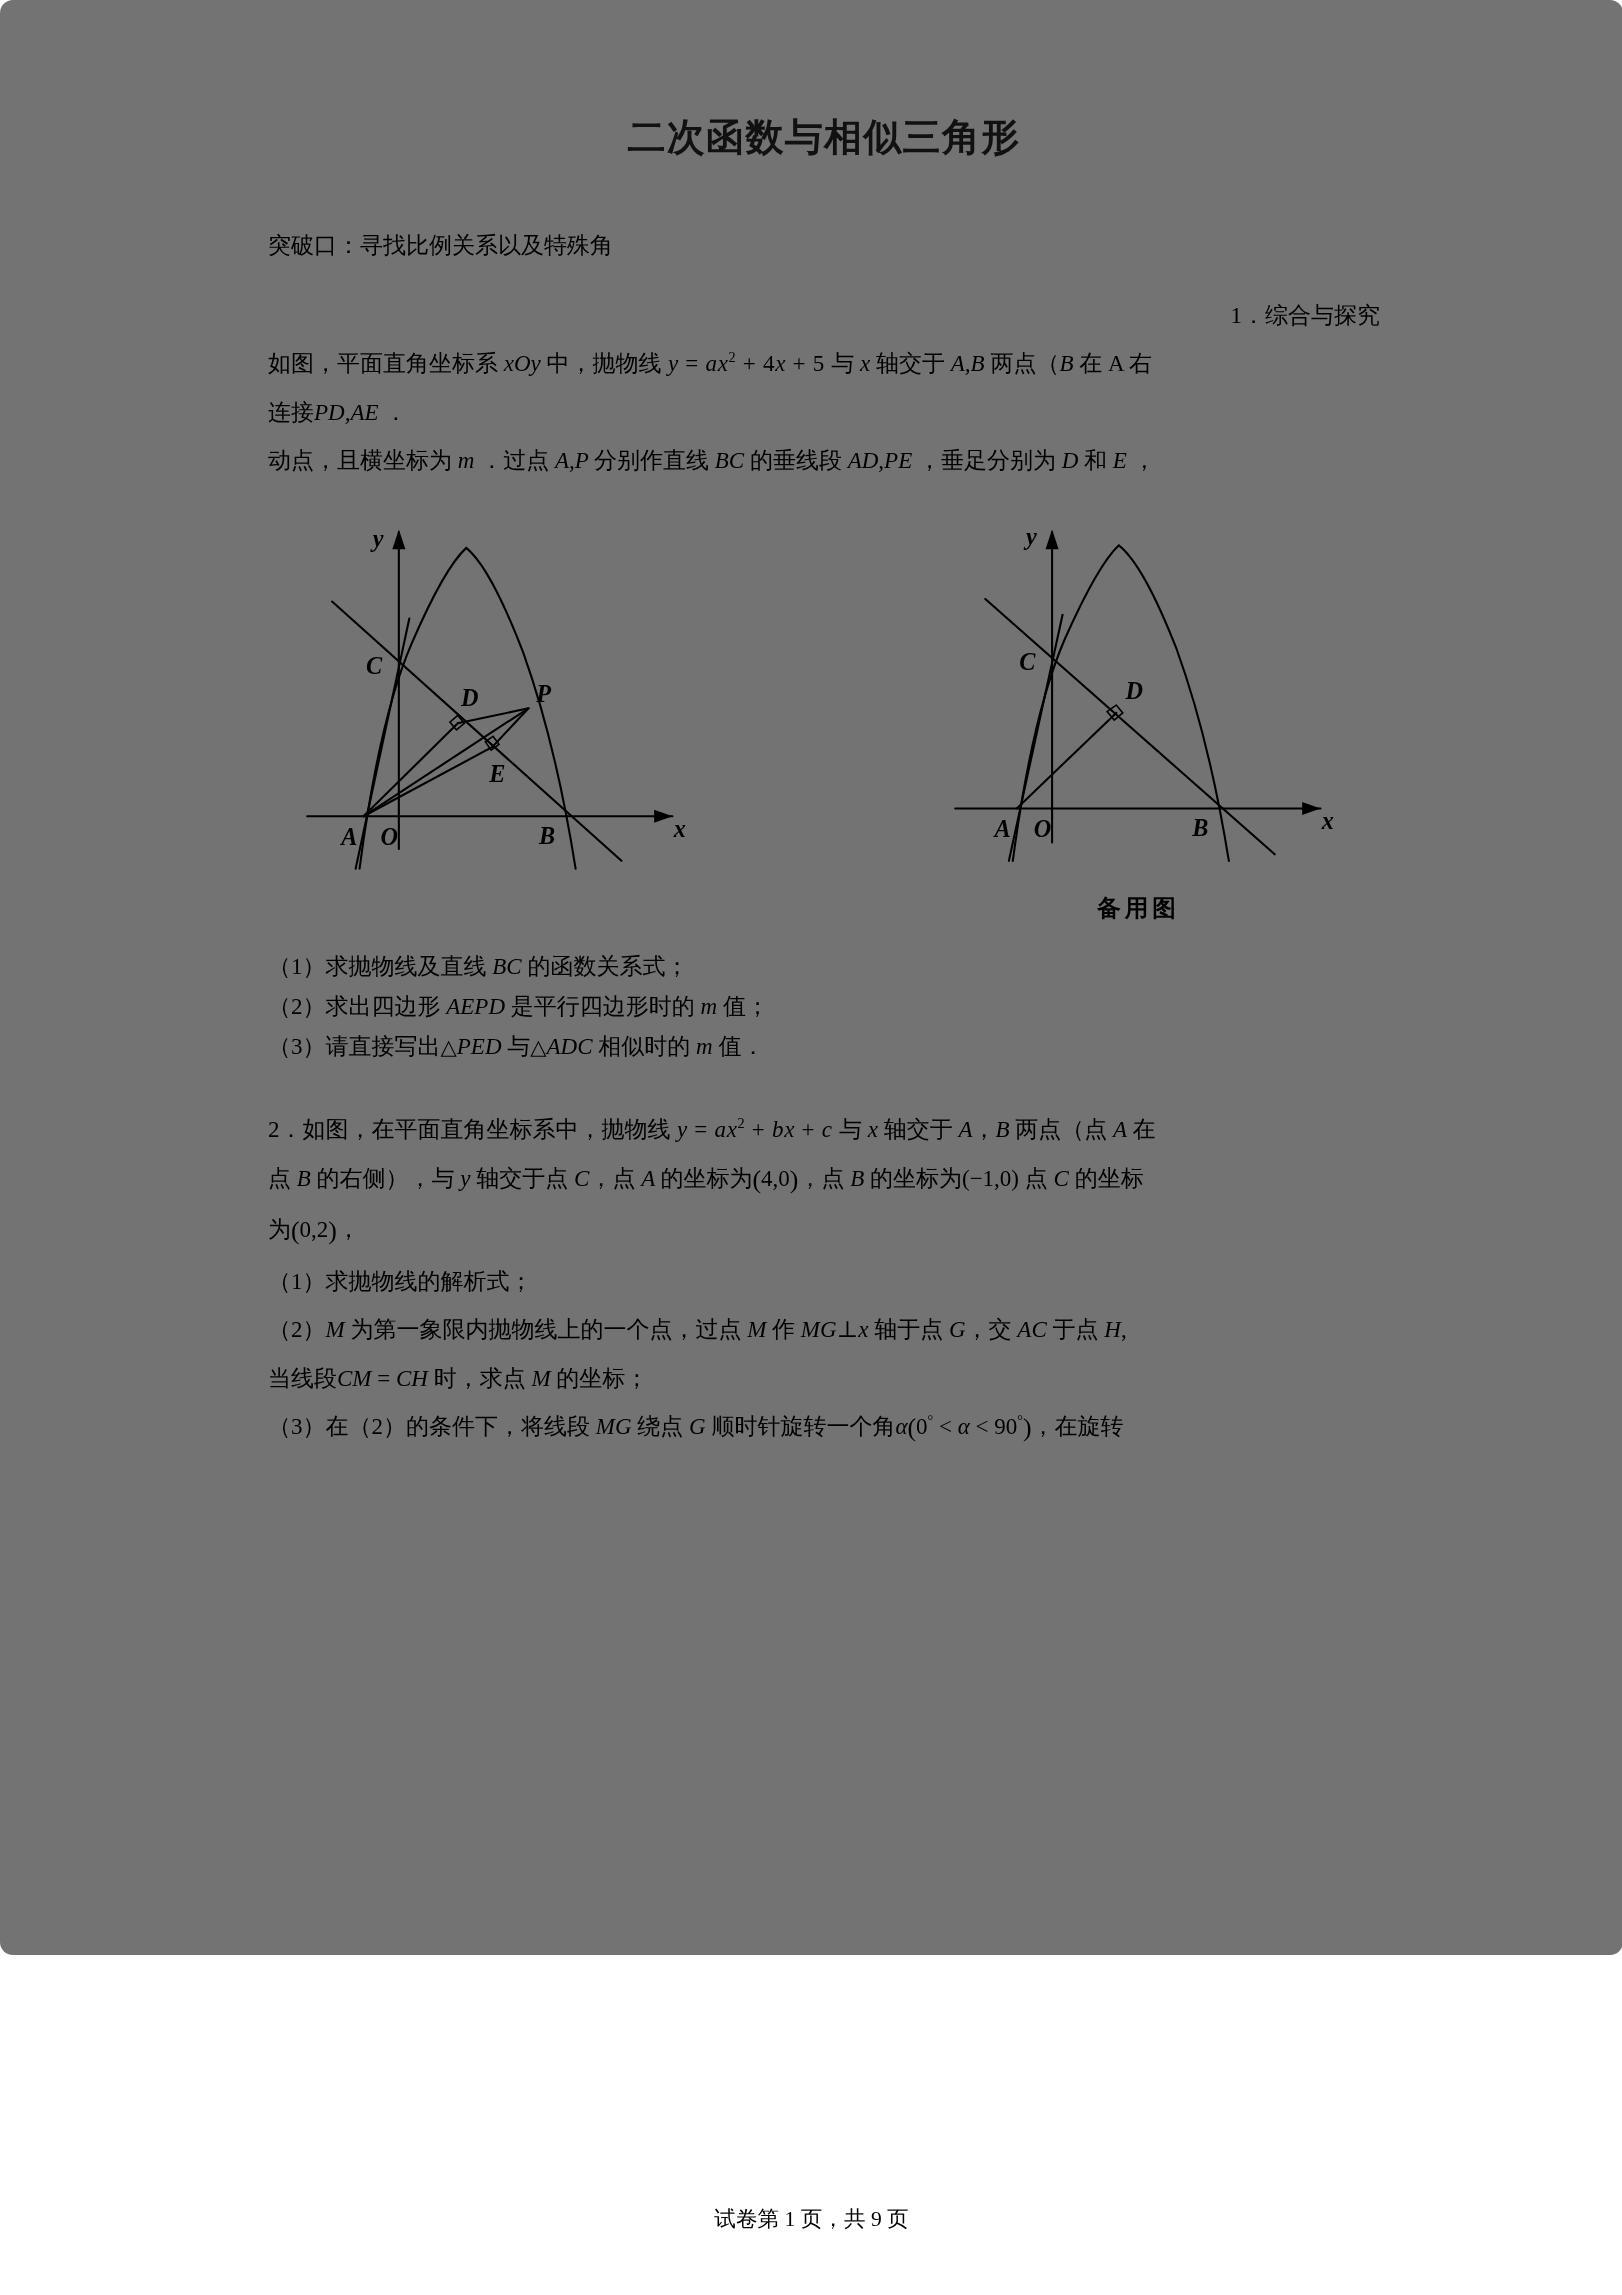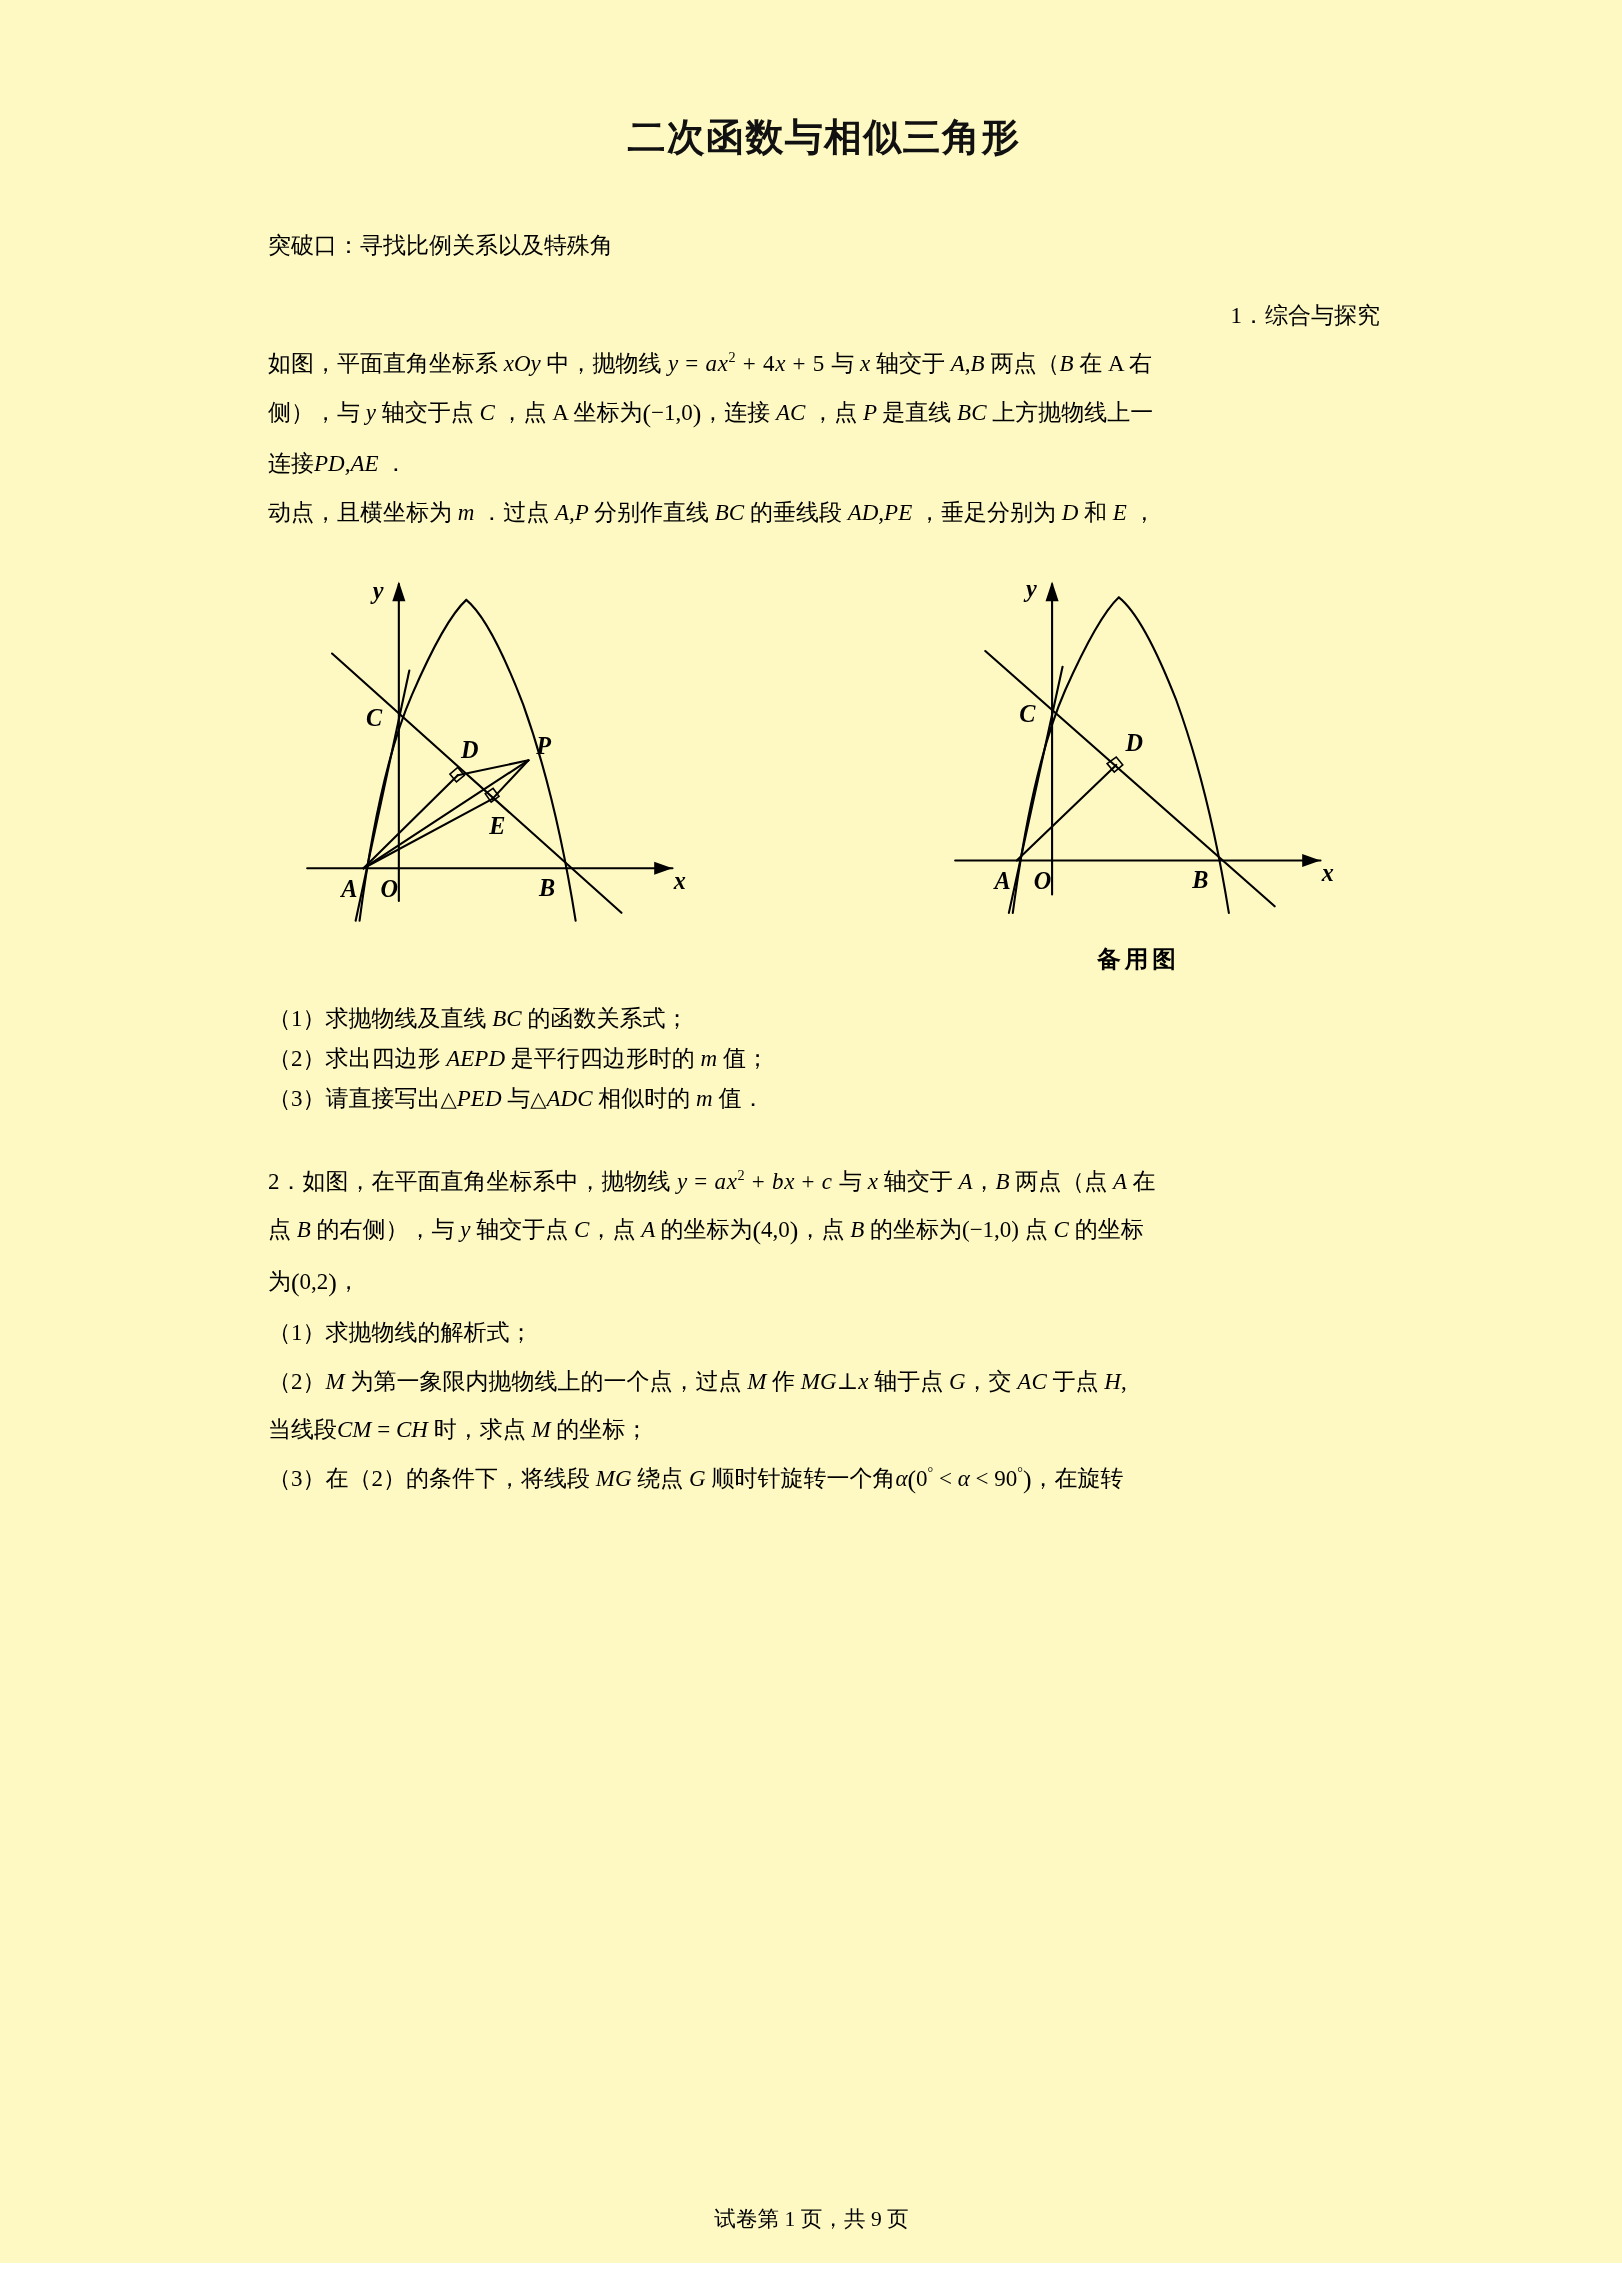--- a/index.html
+++ b/index.html
@@ -12,22 +12,23 @@
     height: 2295px;
     position: relative;
     font-family: "Liberation Serif", "DejaVu Serif", serif;
     color: #000000;
     overflow: hidden;
   }
   .page {
     position: absolute;
     left: 0; top: 0;
     width: 1623px;
-    height: 2263px;
-    background: #fef9c3;
+    height: 1955px;
+    background: #737373;
+    border-radius: 13px;
   }
   .content {
     position: absolute;
     left: 268px;
     top: 0;
     width: 1112px;
   }
 
   
   .doc-title {
@@ -114,23 +115,20 @@
   <div class="content">
 
     <div class="doc-title">二次函数与相似三角形</div>
 
     <div class="para lead">突破口：寻找比例关系以及特殊角</div>
 
     <div class="para q-num">1．综合与探究</div>
 
     <div class="para body-line">
       如图，平面直角坐标系<i class="v"> xOy </i>中，抛物线<span class="mathsp"><i class="v"> y </i>=<i class="v"> ax</i><sup>2</sup> + 4<i class="v">x</i> + 5 </span>与<i class="v"> x </i>轴交于<i class="v"> A,B </i>两点（<i class="v">B</i> 在 A 右
-    </div>
-    <div class="para body-line">
-      侧），与<i class="v"> y </i>轴交于点<i class="v"> C </i>，点 A 坐标为<span class="paren">(</span>−1,0<span class="paren">)</span>，连接<i class="v"> AC </i>，点<i class="v"> P </i>是直线<i class="v"> BC </i>上方抛物线上一
     </div>
     <div class="para body-line">
       连接<i class="v">PD,AE </i>．
     </div>
     <div class="para body-line">
       动点，且横坐标为<i class="v"> m </i>．过点<i class="v"> A,P </i>分别作直线<i class="v"> BC </i>的垂线段<i class="v"> AD,PE </i>，垂足分别为<i class="v"> D </i>和<i class="v"> E </i>，
     </div>
 
     <div class="figures">
 

